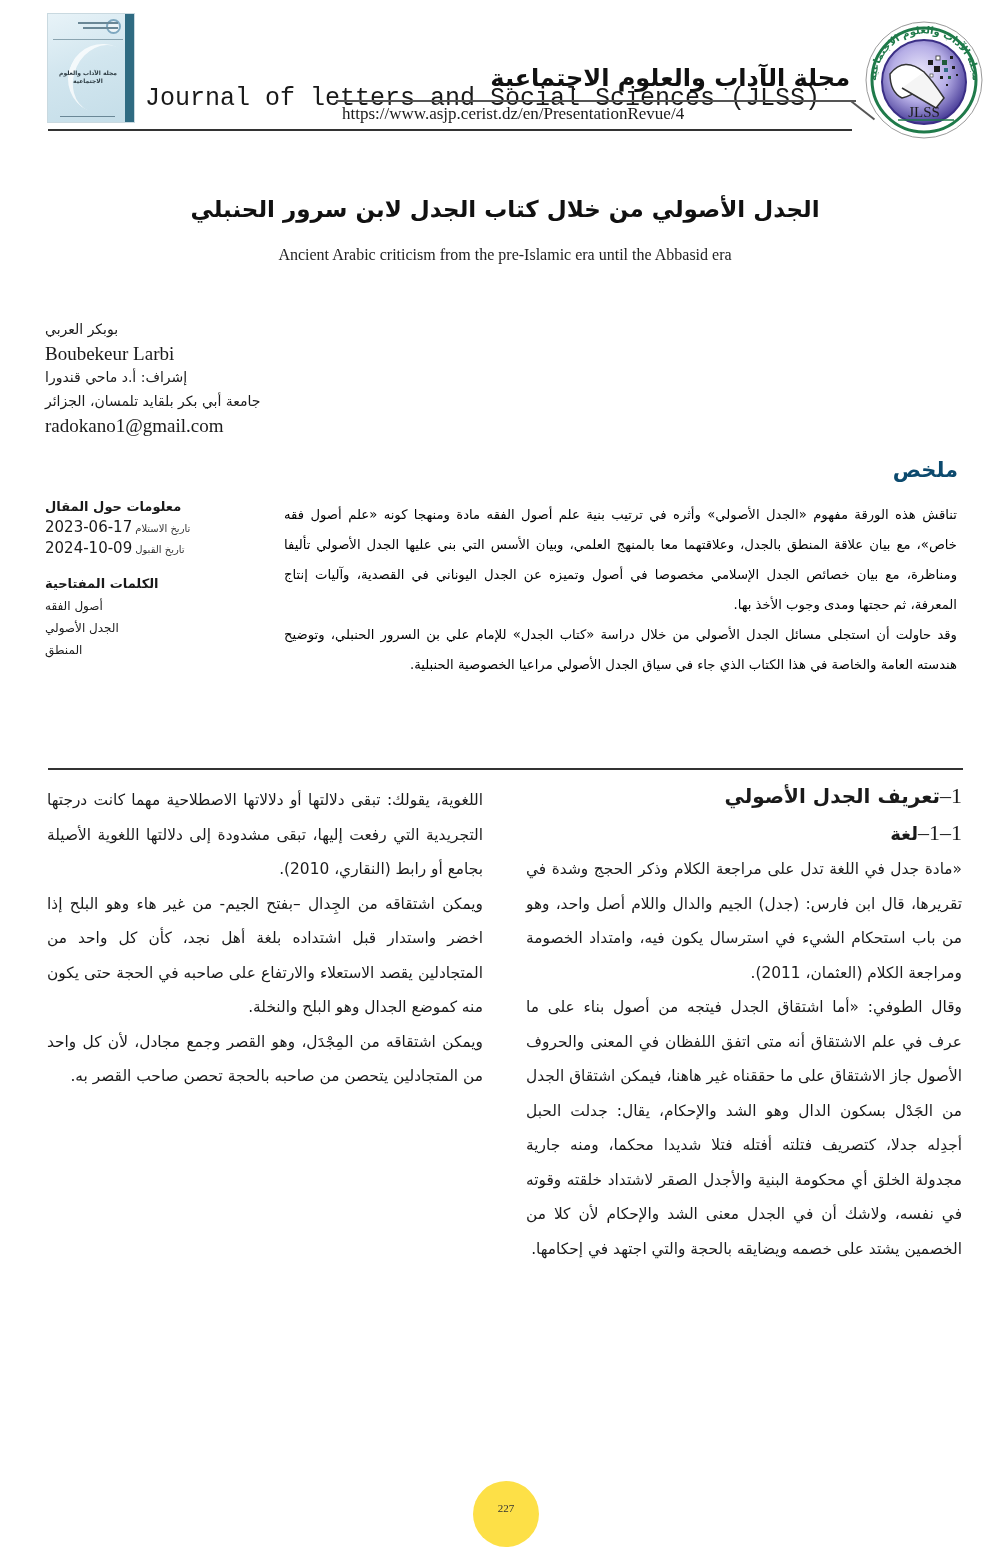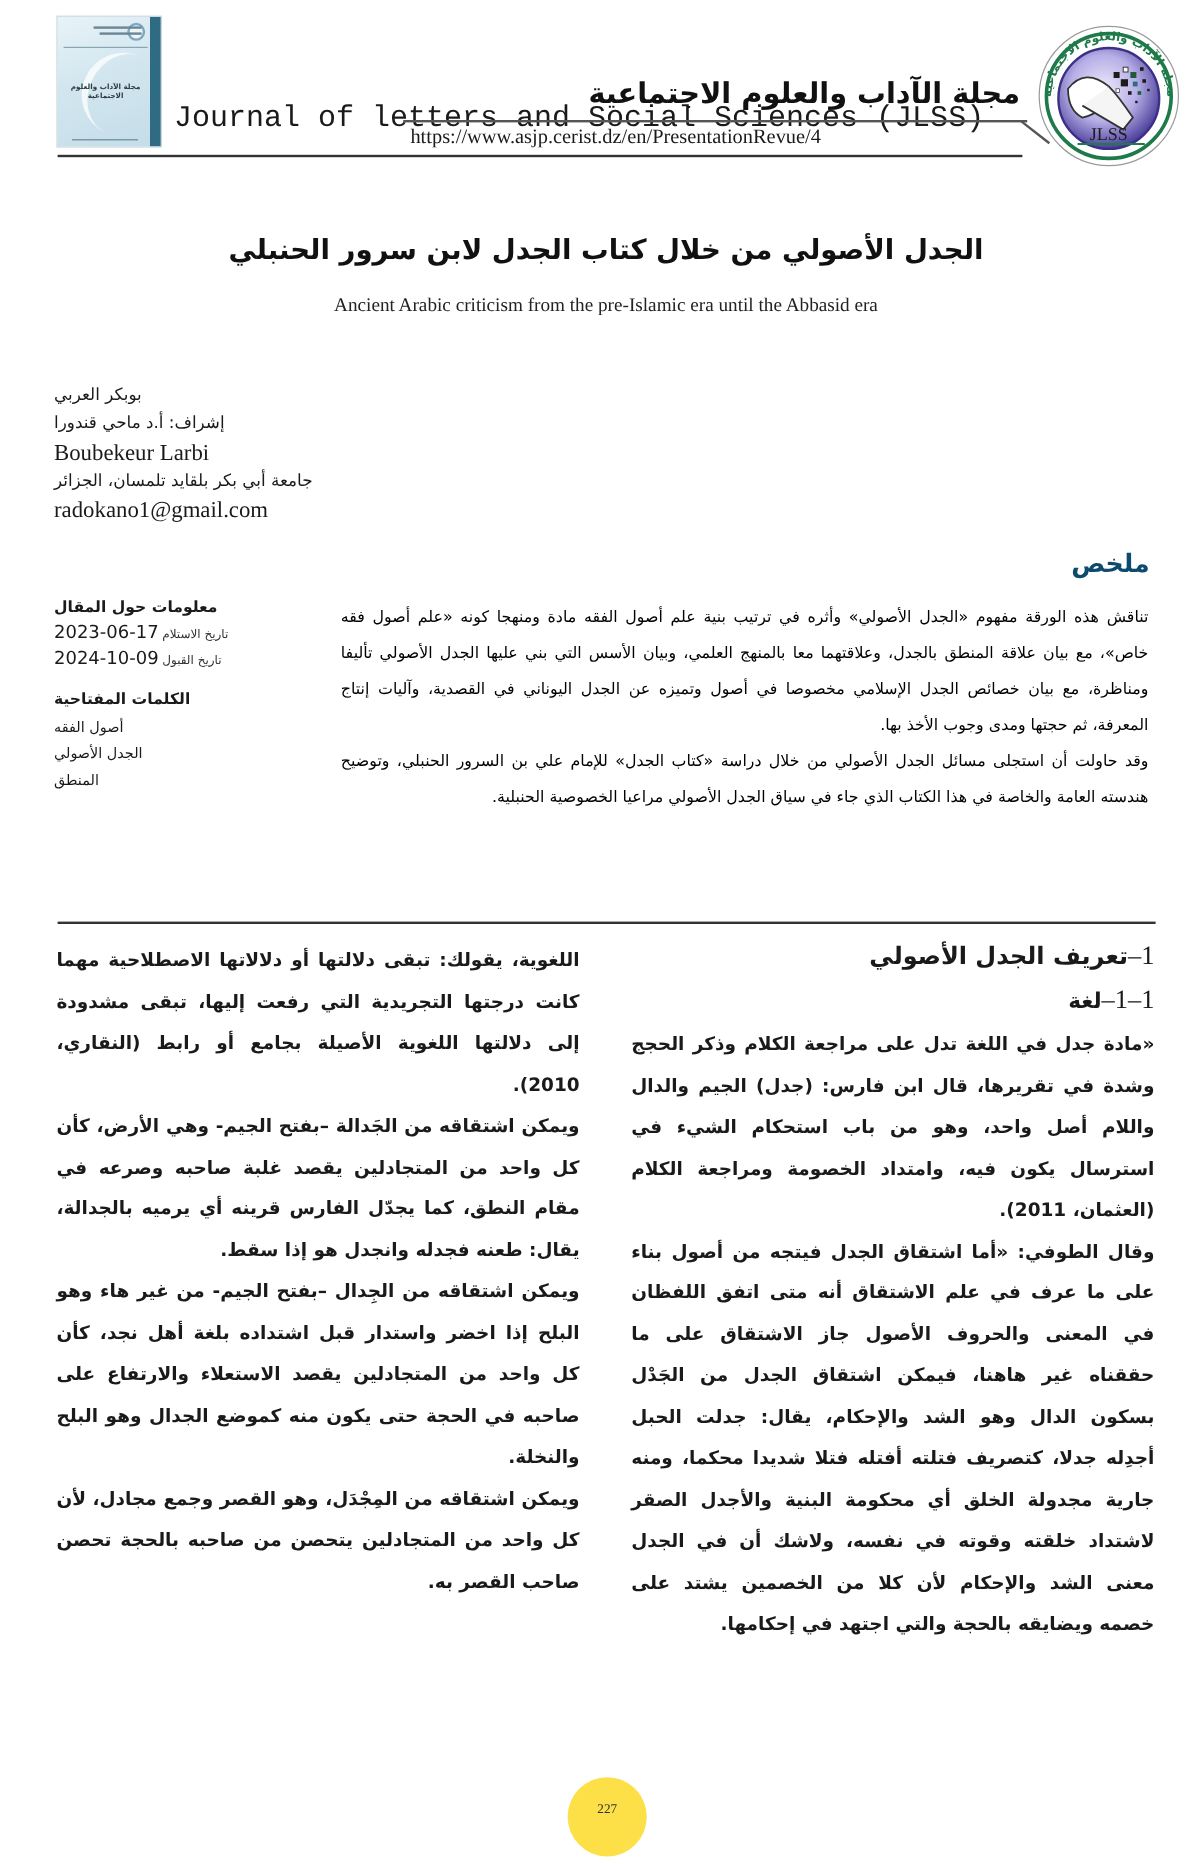--- a/index.html
+++ b/index.html
@@ -70,21 +70,21 @@
   .abstract {
     position: absolute; left: 284px; top: 500px; width: 673px; direction: rtl; text-align: justify;
     font-family: "DejaVu Sans", sans-serif; font-size: 13.2px; line-height: 30px; color: #000000;
   }
   .abstract p { text-align-last: right; }
 
   .section-rule { position: absolute; left: 48px; top: 768px; width: 915px; height: 1.5px; background: #333; }
 
   
   .col { position: absolute; direction: rtl; text-align: justify; font-family: "DejaVu Sans", sans-serif; font-size: 15.4px; line-height: 34.5px; color: #1a1a1a; }
-  .col p { text-align-last: right; font-weight: bold; }
+  .col p { text-align-last: right; }
   .col-right { left: 526px; top: 777px; width: 436px; }
   .col-left { left: 47px; top: 783px; width: 436px; }
   .h1 { font-weight: bold; font-size: 20px; line-height: 38px; }
   .h1 .num, .h2 .num { font-family: "Liberation Serif", serif; font-weight: normal; font-size: 22px; }
   .h2 { font-weight: bold; font-size: 18px; line-height: 36px; }
 
   
   .page-badge {
     position: absolute; left: 473px; top: 1481px; width: 66px; height: 66px; border-radius: 50%;
     background: #fde047; display: flex; align-items: center; justify-content: center;
@@ -146,22 +146,22 @@
   </g>
   <path d="M 36 104 L 92 104" stroke="#1f7a4a" stroke-width="1.5"></path>
   <text x="62" y="101" text-anchor="middle" font-family="Liberation Serif, serif" font-size="15" fill="#1c1c1c">JLSS</text>
 </svg>
 
 <h1 class="title-ar">الجدل الأصولي من خلال كتاب الجدل لابن سرور الحنبلي</h1>
 <div class="title-en">Ancient Arabic criticism from the pre-Islamic era until the Abbasid era</div>
 
 <div class="author">
   <span class="line ar">بوبكر العربي</span>
+  <span class="line en">Boubekeur Larbi</span>
   <span class="line ar">إشراف: أ.د ماحي قندورا</span>
-  <span class="line en">Boubekeur Larbi</span>
   <span class="line ar">جامعة أبي بكر بلقايد تلمسان، الجزائر</span>
   <span class="line en">radokano1@gmail.com</span>
 </div>
 
 <div class="info">
   <div class="heading">معلومات حول المقال</div>
   <div class="date-row">
     <span class="date-val">2023-06-17</span>
     <span class="date-lbl">تاريخ الاستلام</span>
   </div>
@@ -189,20 +189,19 @@
   </div>
   <div class="h2">
     <span class="num">1–1</span><span class="num">–</span><span>لغة</span>
   </div>
   <p>«مادة جدل في اللغة تدل على مراجعة الكلام وذكر الحجج وشدة في تقريرها، قال ابن فارس: (جدل) الجيم والدال واللام أصل واحد، وهو من باب استحكام الشيء في استرسال يكون فيه، وامتداد الخصومة ومراجعة الكلام (العثمان، 2011).</p>
   <p>وقال الطوفي: «أما اشتقاق الجدل فيتجه من أصول بناء على ما عرف في علم الاشتقاق أنه متى اتفق اللفظان في المعنى والحروف الأصول جاز الاشتقاق على ما حققناه غير هاهنا، فيمكن اشتقاق الجدل من الجَدْل بسكون الدال وهو الشد والإحكام، يقال: جدلت الحبل أجدِله جدلا، كتصريف فتلته أفتله فتلا شديدا محكما، ومنه جارية مجدولة الخلق أي محكومة البنية والأجدل الصقر لاشتداد خلقته وقوته في نفسه، ولاشك أن في الجدل معنى الشد والإحكام لأن كلا من الخصمين يشتد على خصمه ويضايقه بالحجة والتي اجتهد في إحكامها.</p>
 </div>
 
 <div class="col col-left">
   <p>اللغوية، يقولك: تبقى دلالتها أو دلالاتها الاصطلاحية مهما كانت درجتها التجريدية التي رفعت إليها، تبقى مشدودة إلى دلالتها اللغوية الأصيلة بجامع أو رابط (النقاري، 2010).</p>
-  <p>ويمكن اشتقاقه من الجَدالة –بفتح الجيم- وهي الأرض، كأن كل واحد من المتجادلين يقصد غلبة صاحبه وصرعه في مقام النطق، كما يجدّل الفارس قرينه أي يرميه بالجدالة، يقال: طعنه فجدله وانجدل هو إذا سقط.</p>
   <p>ويمكن اشتقاقه من الجِدال –بفتح الجيم- من غير هاء وهو البلح إذا اخضر واستدار قبل اشتداده بلغة أهل نجد، كأن كل واحد من المتجادلين يقصد الاستعلاء والارتفاع على صاحبه في الحجة حتى يكون منه كموضع الجدال وهو البلح والنخلة.</p>
   <p>ويمكن اشتقاقه من المِجْدَل، وهو القصر وجمع مجادل، لأن كل واحد من المتجادلين يتحصن من صاحبه بالحجة تحصن صاحب القصر به.</p>
 </div>
 
 <div class="page-badge">
   <span class="page-num">227</span>
 </div>
 
 </body></html>

